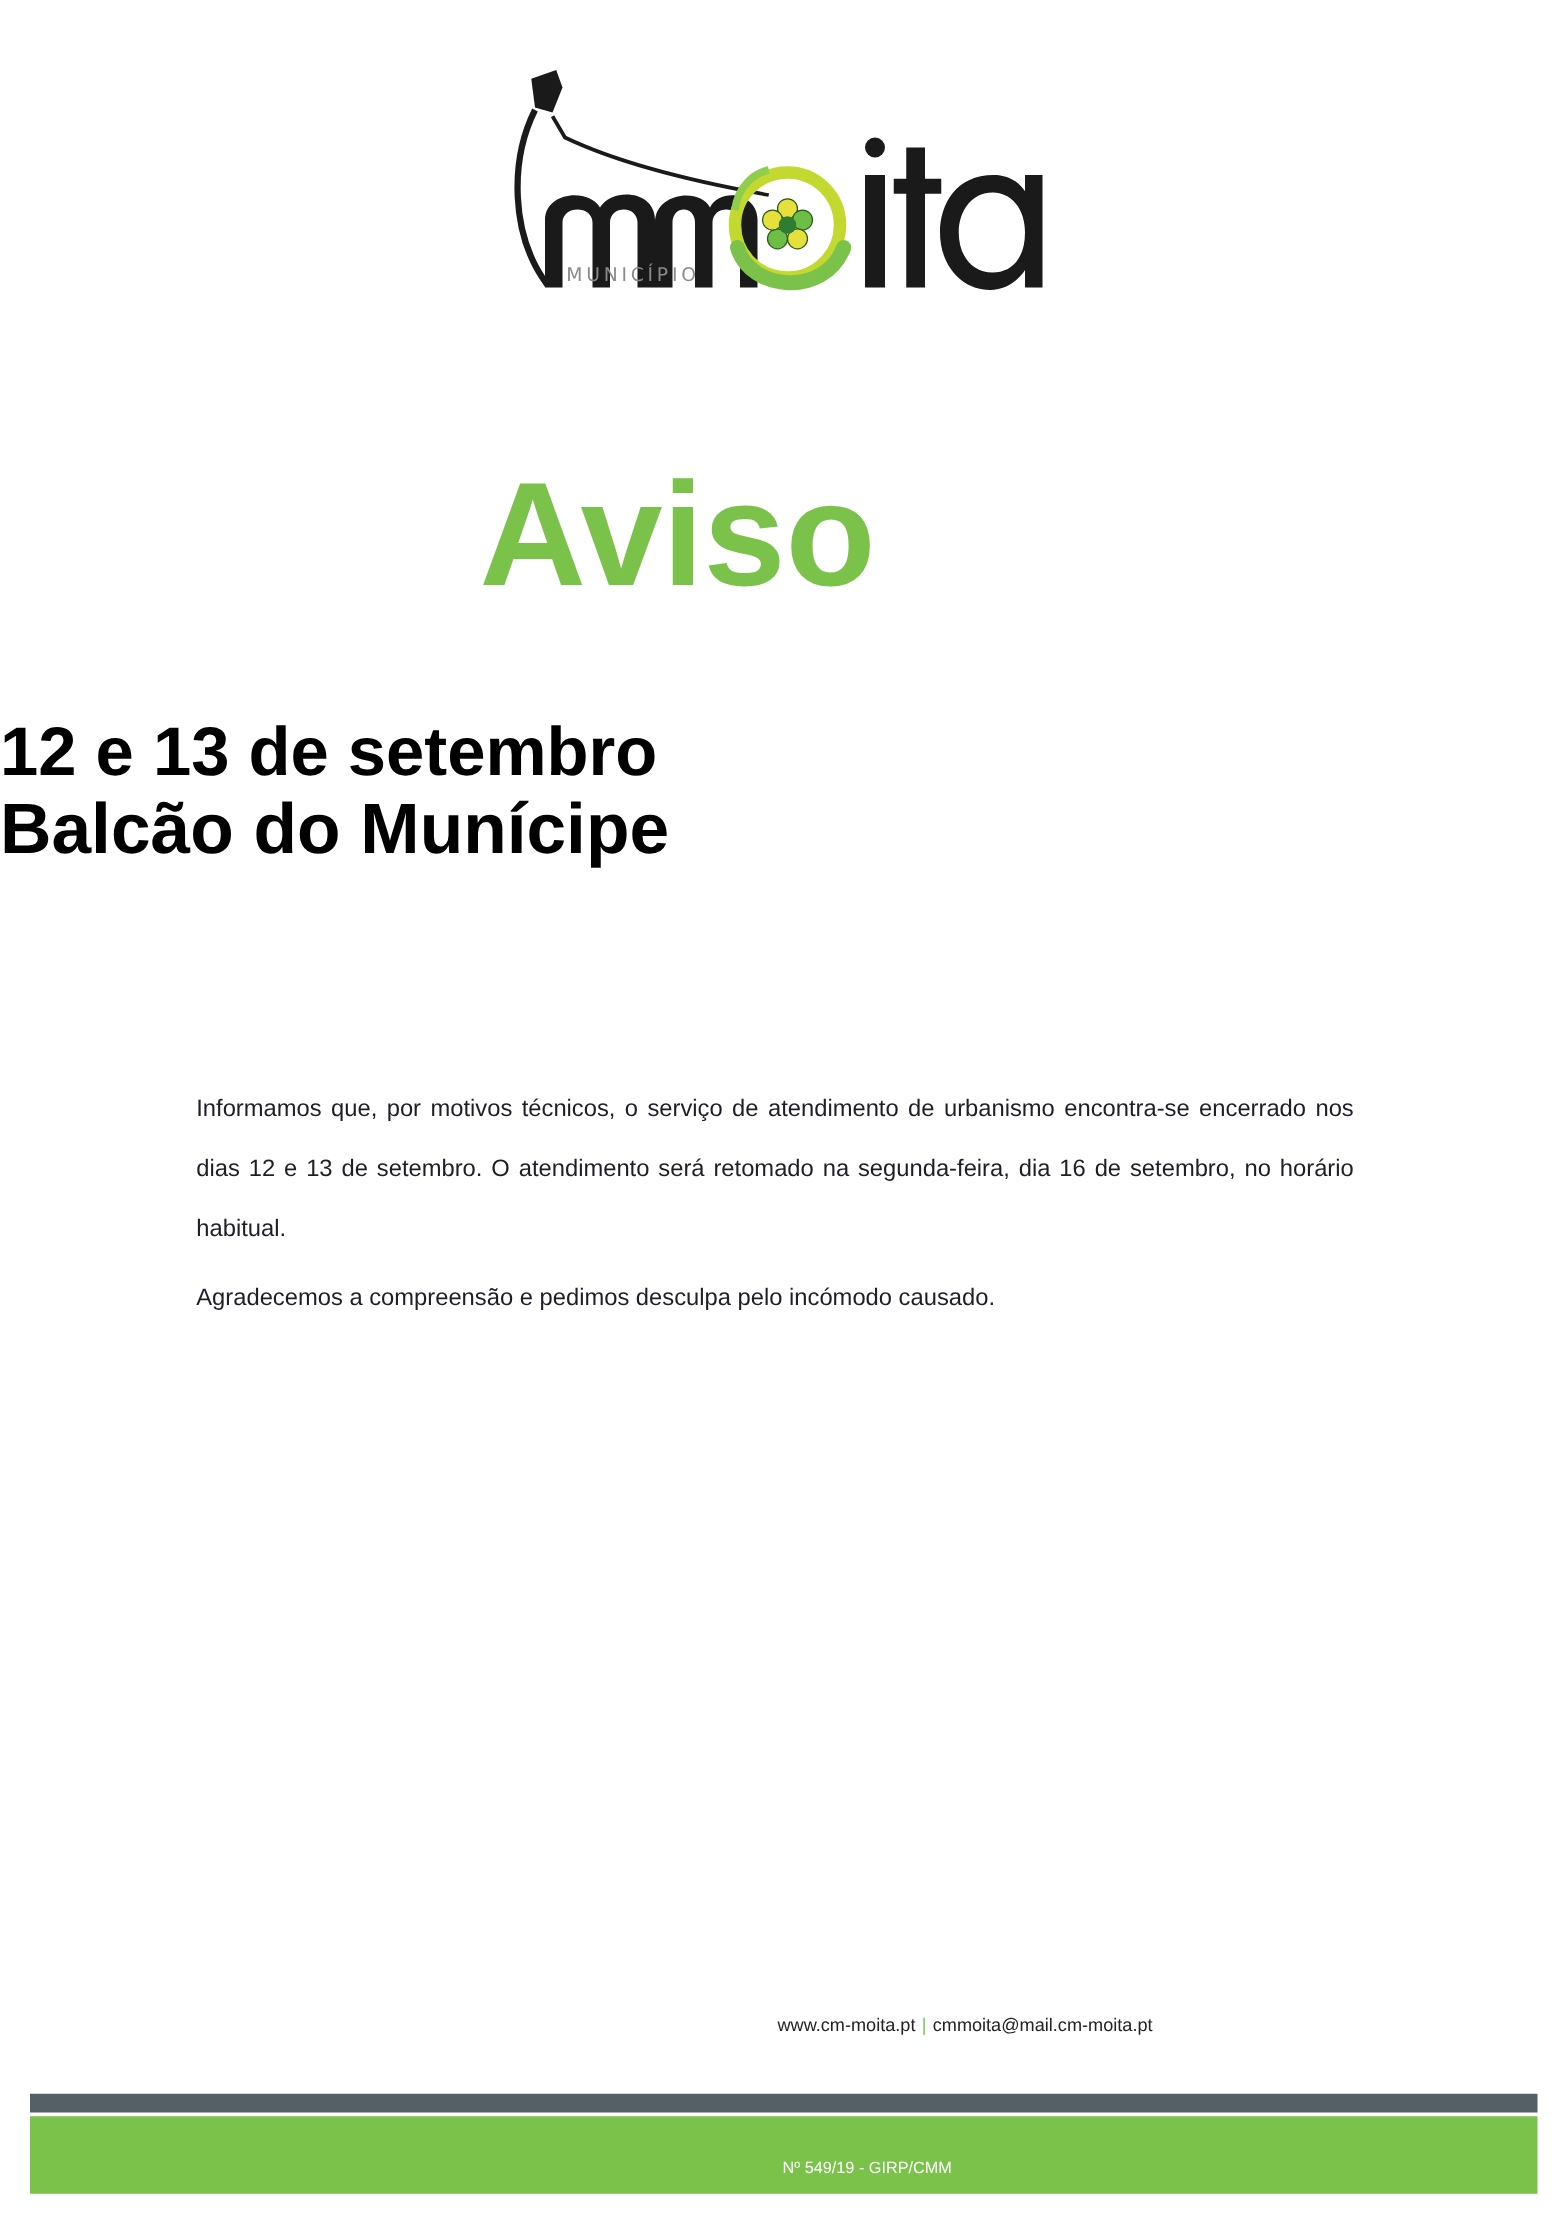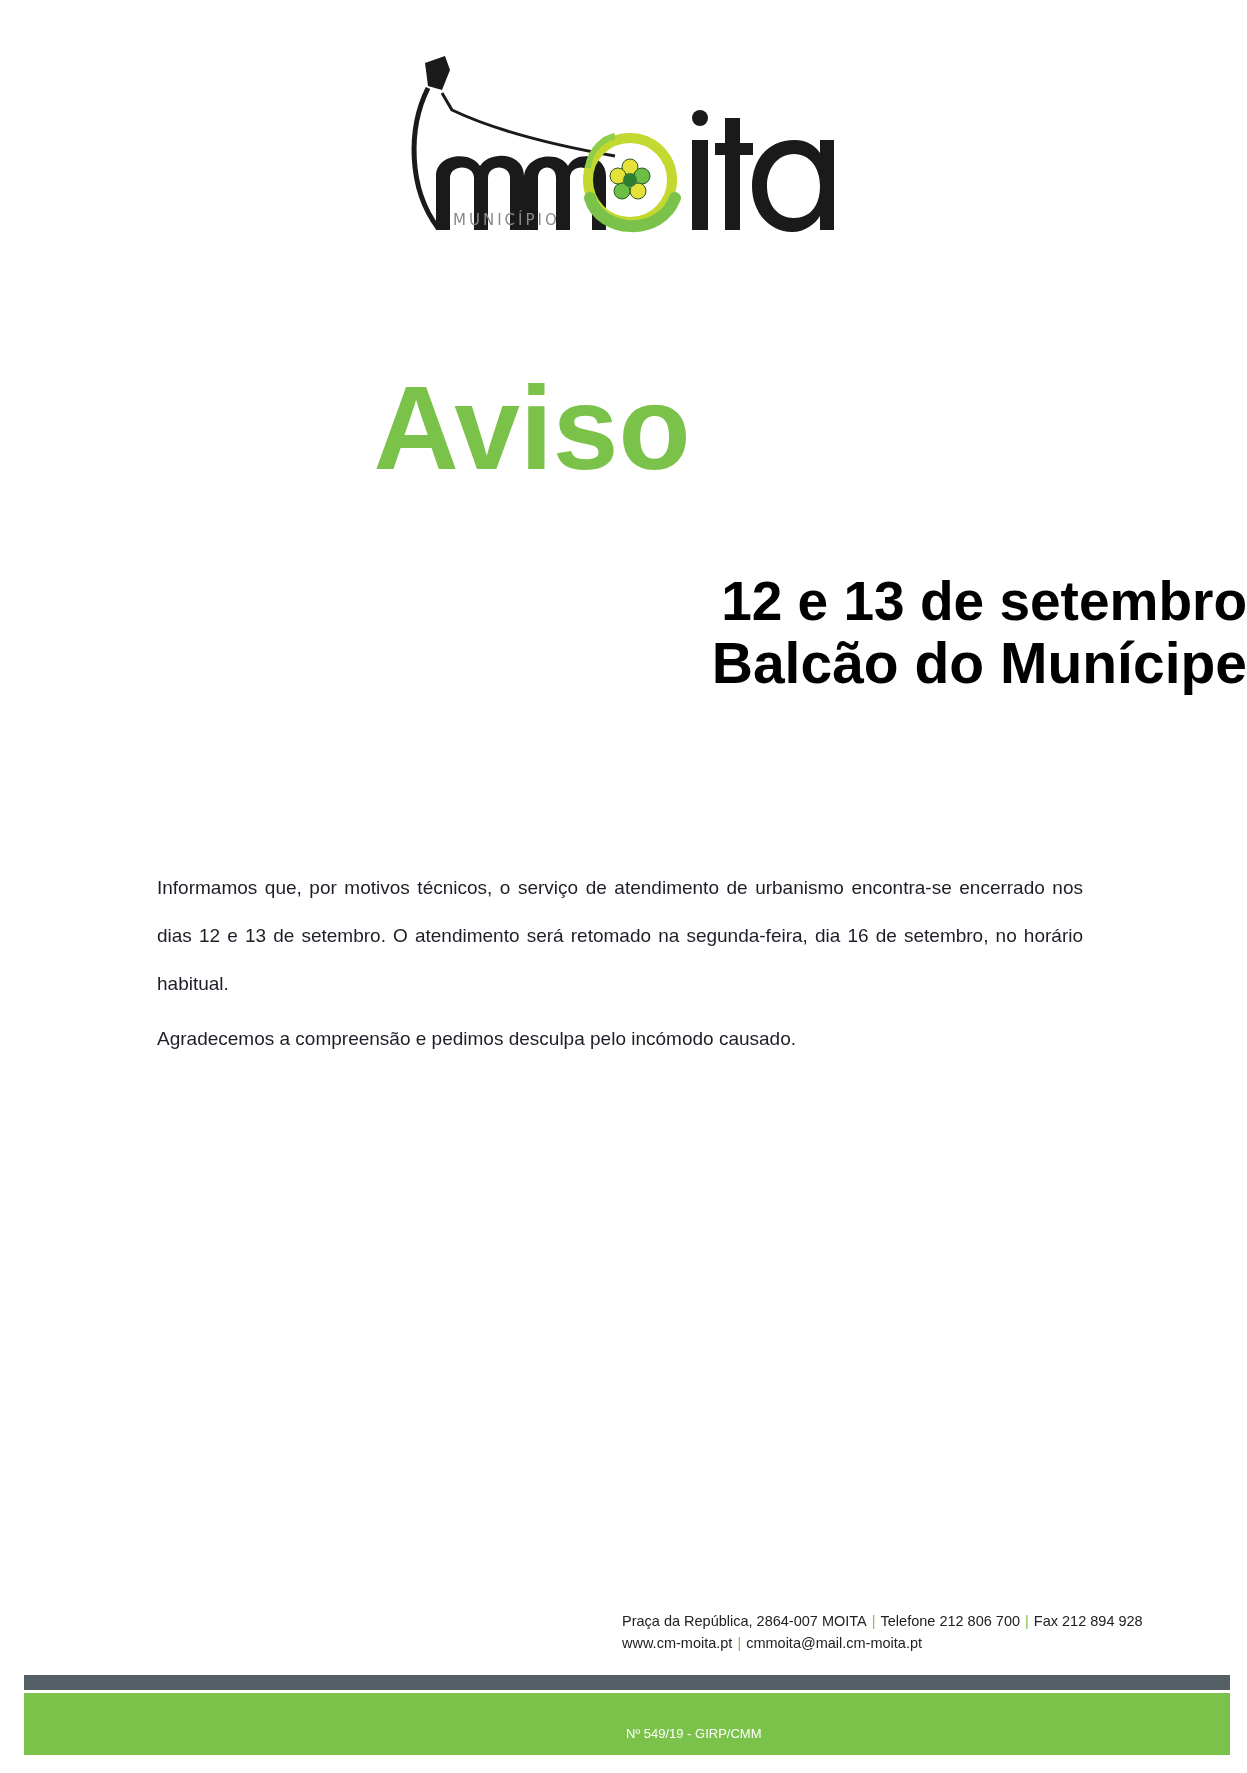--- a/index.html
+++ b/index.html
@@ -1,21 +1,21 @@
 <!DOCTYPE html>
 <html><head>
 <meta charset="utf-8">
 <style>
   html, body { margin: 0; padding: 0; background: #ffffff; }
   body { width: 1247px; height: 1773px; position: relative; overflow: hidden; font-family: "Liberation Sans", sans-serif; }
   .logo { position: absolute; left: 400px; top: 48px; width: 440px; height: 200px; }
   .logo svg { width: 440px; height: 200px; display: block; }
   .logo-text { position: absolute; left: 53px; top: 163px; font-family: "DejaVu Sans", sans-serif; font-size: 15px; letter-spacing: 3px; color: #8a8a8a; text-align: right; }
-  .title { position: absolute; left: 0; width: 1064px; top: 368px; text-align: center; font-family: "Liberation Sans", sans-serif; font-weight: bold; font-size: 118px; line-height: 120px; color: #7bc24a; }
-  .headings { position: absolute; left: 0; width: 1247px; top: 568px; text-align: right; color: #000; font-weight: bold; }
+  .title { position: absolute; left: 0; width: 1064px; top: 368px; text-align: center; font-family: "Liberation Sans", sans-serif; font-weight: bold; font-size: 118px; line-height: 120px; color: #7bc24a; padding-left: 10px; }
+  .headings { position: absolute; left: 0; width: 1247px; top: 568px; text-align: left; color: #000; font-weight: bold; }
   .h-date { font-size: 55px; line-height: 66px; }
   .h-sub { font-size: 57px; line-height: 58px; }
   .body-text { position: absolute; left: 157px; top: 864px; width: 926px; font-family: "Liberation Sans", sans-serif; font-size: 19px; line-height: 48px; color: #1e1e28; }
   .body-text p { margin: 0 0 7px 0; text-align: justify; }
   .footer-contact { position: absolute; left: 622px; top: 1610px; font-family: "Liberation Sans", sans-serif; font-size: 14.5px; line-height: 22px; color: #222; white-space: nowrap; }
   .sep { color: #7bc24a; padding: 0 5px; }
   .bar-gray { position: absolute; left: 24px; top: 1675px; width: 1206px; height: 15px; background: #555f66; }
   .bar-green { position: absolute; left: 24px; top: 1693px; width: 1206px; height: 62px; background: #7bc24a; }
   .ref { position: absolute; left: 626px; top: 1726px; font-family: Liberation Sans, sans-serif; font-size: 13px; color: #ffffff; white-space: nowrap; }
 </style>
@@ -63,22 +63,19 @@
   <div class="h-sub">Balcão do Munícipe</div>
 </div>
 
 <div class="body-text">
   <p>Informamos que, por motivos técnicos, o serviço de atendimento de urbanismo encontra-se encerrado nos dias 12 e 13 de setembro. O atendimento será retomado na segunda-feira, dia 16 de setembro, no horário habitual.</p>
   <p>Agradecemos a compreensão e pedimos desculpa pelo incómodo causado.</p>
 </div>
 
 <div class="footer-contact">
   <div>
-    <span>Praça da República, 2864-007 MOITA</span><span class="sep">|</span><span>Telefone 212 806 700</span><span class="sep">|</span><span>Fax 212 894 928</span>
-  </div>
-  <div>
     <span>www.cm-moita.pt</span><span class="sep">|</span><span>cmmoita@mail.cm-moita.pt</span>
   </div>
 </div>
 
 <div class="bar-gray"></div>
 <div class="bar-green"></div>
 <div class="ref">Nº 549/19 - GIRP/CMM</div>
 
 </body></html>

